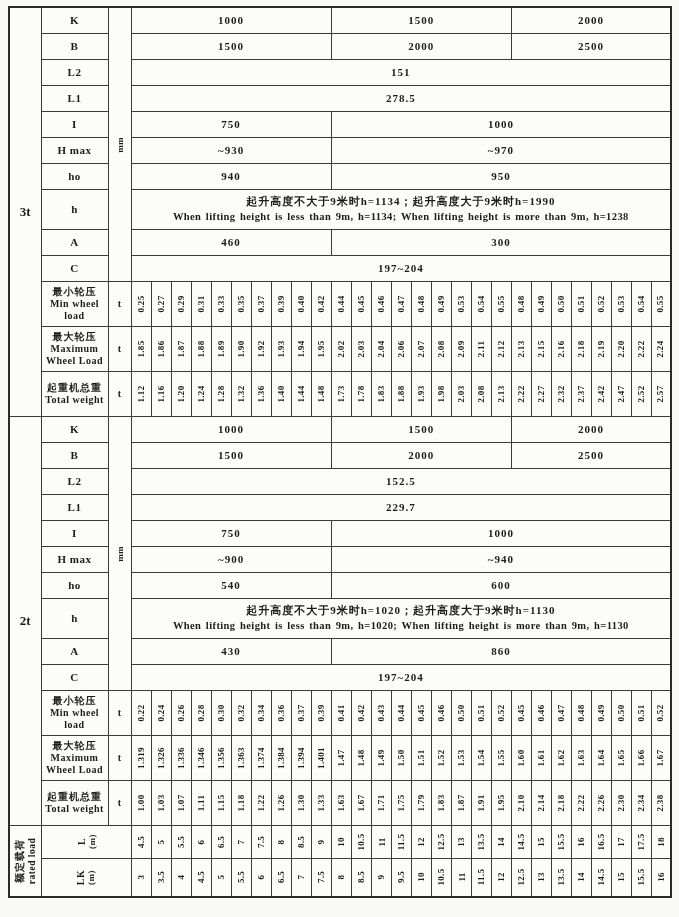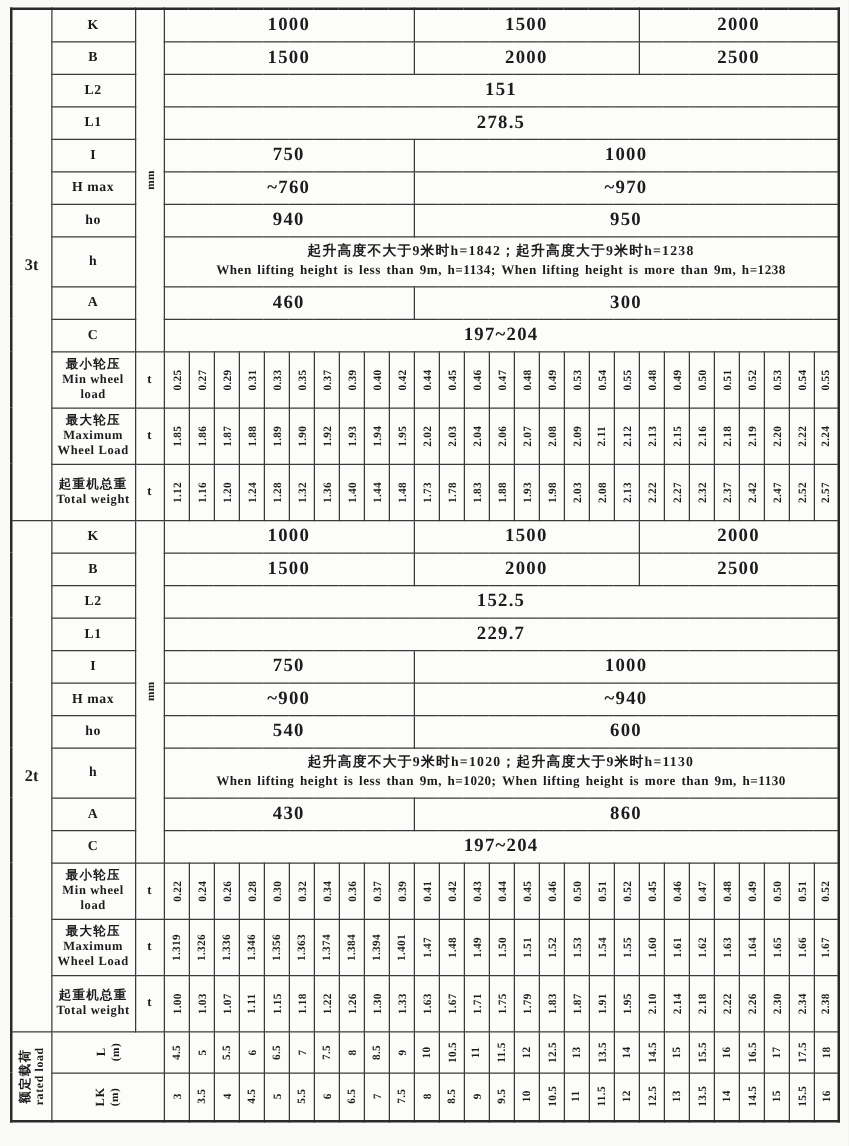--- a/index.html
+++ b/index.html
@@ -11,21 +11,21 @@
   }
   table.spec{
     border-collapse:collapse;table-layout:fixed;width:663px;
     border:2px solid #2b2b2b;background:#fcfcfa;
   }
   td{border:1px solid #3a3a3a;padding:0;vertical-align:middle;text-align:center;overflow:hidden;}
   tr.tr-dim{height:26px;}
   tr.tr-note{height:40px;}
   .load-cell{font-weight:bold;font-size:13px;}
   .label-cell{font-weight:bold;font-size:11px;letter-spacing:.5px;}
-  .dim-val{font-weight:bold;font-size:15px;letter-spacing:1px;text-align:center;}
+  .dim-val{font-weight:bold;font-size:11px;letter-spacing:1px;text-align:center;}
   .unit-cell{font-weight:bold;font-size:10px;}
   .unit-cell .v{display:inline-block;}
   .note-cell{font-weight:bold;}
   .note-zh{font-size:11px;letter-spacing:1px;line-height:1.45;}
   .note-en{font-size:10.5px;letter-spacing:.4px;word-spacing:1.5px;line-height:1.3;}
   .wheel-label{font-weight:bold;}
   .wl-zh{font-size:10px;letter-spacing:1px;line-height:1.25;}
   .wl-en{font-size:10px;line-height:1.15;}
   .v{transform:rotate(-90deg);white-space:nowrap;font-weight:bold;font-size:9px;letter-spacing:.3px;}
   .vwrap{display:flex;align-items:center;justify-content:center;}
@@ -95,32 +95,32 @@
           <td class="label-cell">L1</td>
           <td class="dim-val" colspan="27">278.5</td>
         </tr>
         <tr class="tr-dim">
           <td class="label-cell">I</td>
           <td class="dim-val" colspan="10">750</td>
           <td class="dim-val" colspan="17">1000</td>
         </tr>
         <tr class="tr-dim">
           <td class="label-cell">H max</td>
-          <td class="dim-val" colspan="10">~760</td>
+          <td class="dim-val" colspan="10">~930</td>
           <td class="dim-val" colspan="17">~970</td>
         </tr>
         <tr class="tr-dim">
           <td class="label-cell">ho</td>
           <td class="dim-val" colspan="10">940</td>
           <td class="dim-val" colspan="17">950</td>
         </tr>
         <tr class="tr-note">
           <td class="label-cell">h</td>
           <td class="note-cell" colspan="27">
-            <div class="note-zh">起升高度不大于9米时h=1842；起升高度大于9米时h=1238</div>
+            <div class="note-zh">起升高度不大于9米时h=1134；起升高度大于9米时h=1990</div>
             <div class="note-en">When lifting height is less than 9m, h=1134; When lifting height is more than 9m, h=1238</div>
           </td>
         </tr>
         <tr class="tr-dim">
           <td class="label-cell">A</td>
           <td class="dim-val" colspan="10">460</td>
           <td class="dim-val" colspan="17">300</td>
         </tr>
         <tr class="tr-dim">
           <td class="label-cell">C</td>

